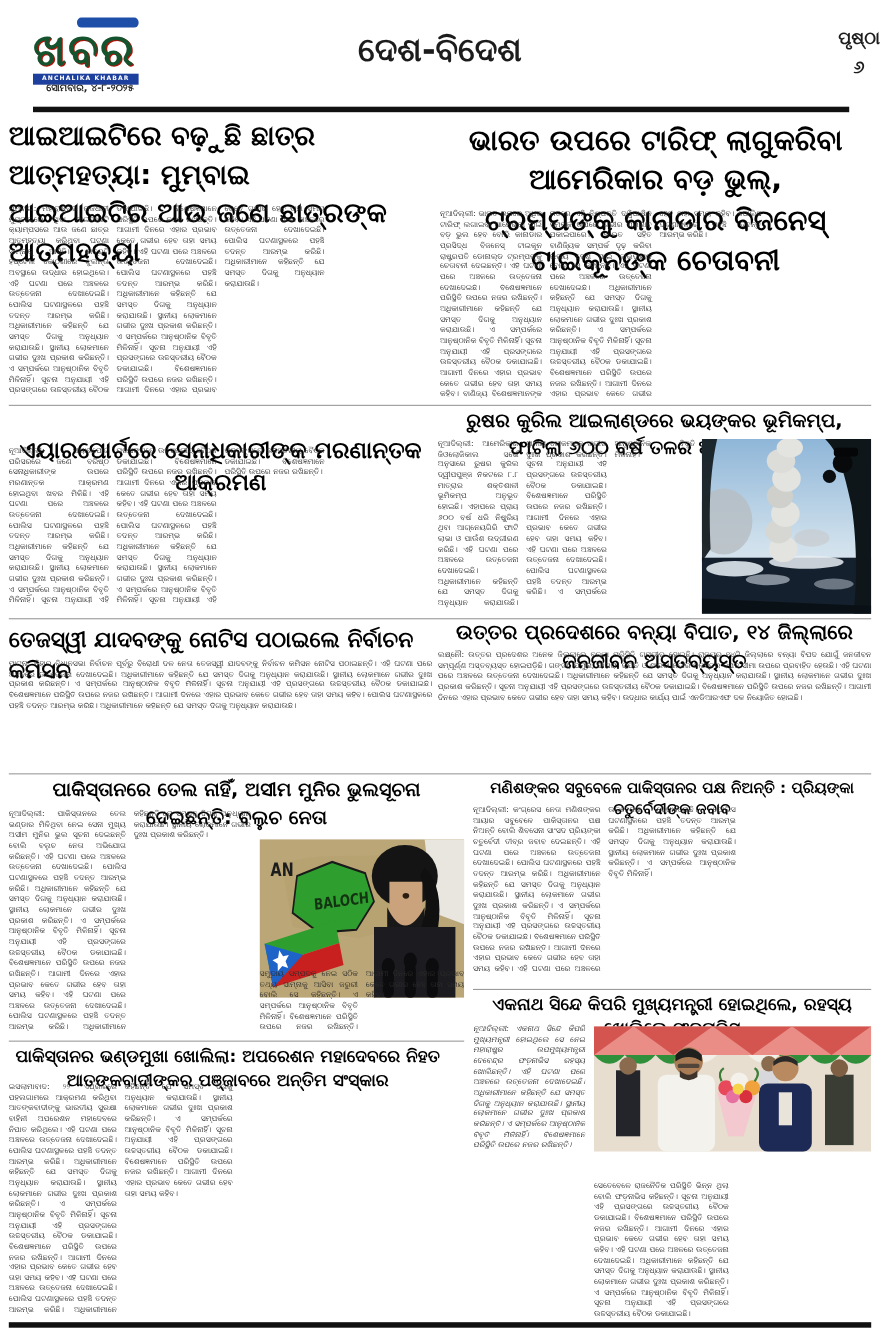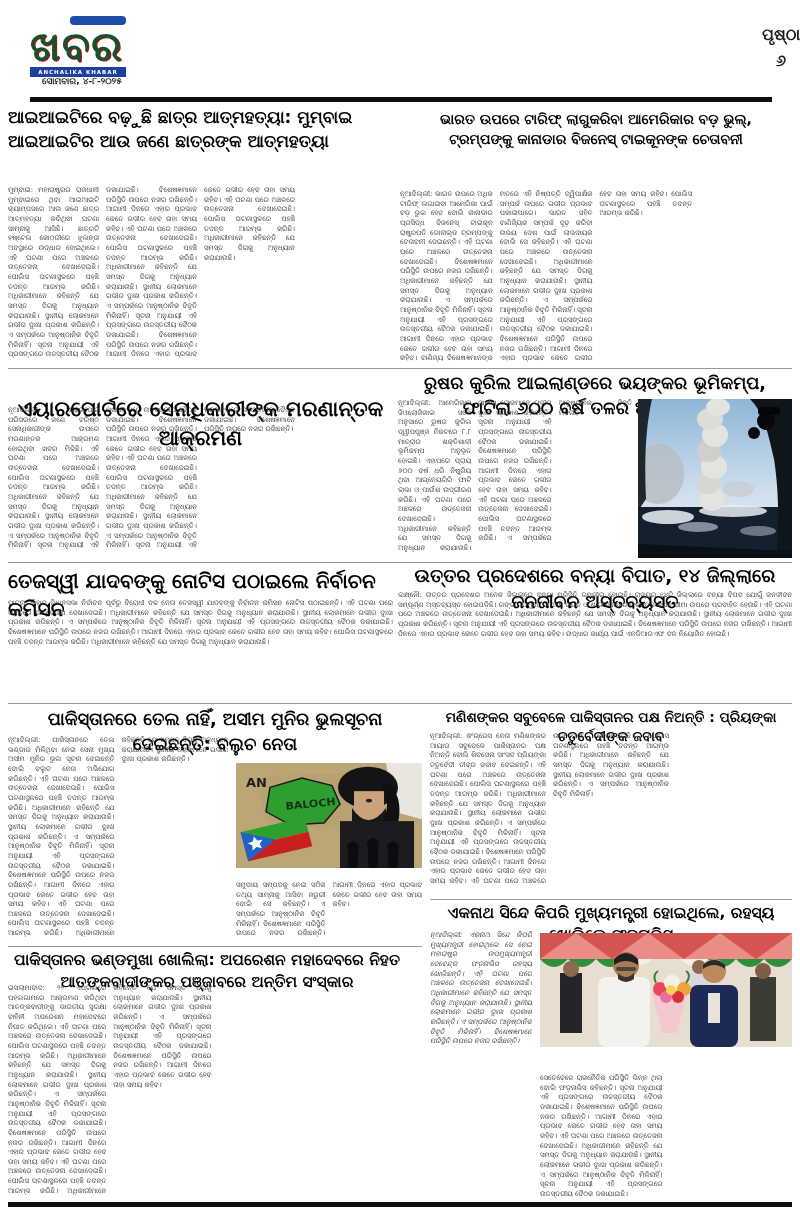--- a/index.html
+++ b/index.html
@@ -26,24 +26,24 @@
   #bottom-bar { left:8px; top:1202px; width:784px; }
 
   
   .hl { font-weight:bold; color:#000; line-height:1.4; }
   .body-text { font-size:7px; line-height:1.38; text-align:justify; color:#2b2b2b; overflow:hidden;
                column-fill:auto; }
   .hrule { height:1px; background:#9a9a9a; }
 
   
   #a1 { left:8px;  top:106px; width:385px; }
-  #a1 .hl { font-size:17px; text-align:left; }
+  #a1 .hl { font-size:25px; text-align:left; }
   #a1-body { left:8px; top:186px; width:385px; height:180px; column-count:4; column-gap:7px; }
   #a2 { left:400px; top:110px; width:392px; }
-  #a2 .hl { font-size:14px; text-align:center; }
+  #a2 .hl { font-size:26px; text-align:center; }
   #a2-body { left:400px; top:190px; width:392px; height:175px; column-count:4; column-gap:7px; }
   #hr1 { left:8px; top:368px; width:784px; }
 
   
   #a3 { left:8px; top:395px; width:385px; }
   #a3 .hl { font-size:21px; text-align:center; }
   #a3-body { left:8px; top:406px; width:385px; height:152px; column-count:4; column-gap:7px; }
   #a4 { left:398px; top:371px; width:394px; }
   #a4 .hl { font-size:17.5px; text-align:center; }
   #a4-body { left:398px; top:399px; width:234px; height:160px; column-count:3; column-gap:7px; }
@@ -56,21 +56,21 @@
   #a5-body { left:8px; top:599px; width:385px; height:101px; }
   #a6 { left:398px; top:563px; width:394px; }
   #a6 .hl { font-size:18.5px; text-align:center; }
   #a6-body { left:398px; top:591px; width:394px; height:109px; }
   #hr3 { left:8px; top:703px; width:784px; }
 
   
   #a7 { left:8px; top:707px; width:414px; }
   #a7 .hl { font-size:17.5px; text-align:center; }
   #a7-textL { left:8px; top:736px; width:220px; height:212px; column-count:2; column-gap:7px; }
-  #baloch-img { left:236px; top:763px; width:186px; height:105px;text-align:right; }
+  #baloch-img { left:236px; top:763px; width:186px; height:144px;text-align:right; }
   #a7-textR { left:236px; top:881px; width:186px; height:67px; column-count:2; column-gap:7px; }
   #hr-left { left:8px; top:946px; width:414px; }
 
   
   #a8 { left:430px; top:708px; width:362px; }
   #a8 .hl { font-size:13.8px; text-align:center; }
   #a8-body { left:430px; top:732px; width:362px; height:164px; column-count:3; column-gap:7px; }
   #hr-right { left:430px; top:899px; width:362px; }
 
   
@@ -91,20 +91,21 @@
 <body>
 
 <div class="page">
 
   <div class="abs" id="logo">
     <div class="logo-bar-top"></div>
     <div class="logo-text">ଖବର</div>
     <div class="logo-bar-bottom">ANCHALIKA KHABAR</div>
   </div>
   <div class="abs" id="date-line">ସୋମବାର, ୪-୮-୨୦୨୫</div>
+  <div class="abs" id="section-title">ଦେଶ-ବିଦେଶ</div>
   <div class="abs" id="page-num">
     <div>ପୃଷ୍ଠା</div>
     <div>୬</div>
   </div>
   <div class="abs bar" id="top-bar"></div>
 
   <div class="abs" id="a1">
     <div class="hl">ଆଇଆଇଟିରେ ବଢ଼ୁଛି ଛାତ୍ର ଆତ୍ମହତ୍ୟା: ମୁମ୍ବାଇ</div>
     <div class="hl">ଆଇଆଇଟିର ଆଉ ଜଣେ ଛାତ୍ରଙ୍କ ଆତ୍ମହତ୍ୟା</div>
   </div>

